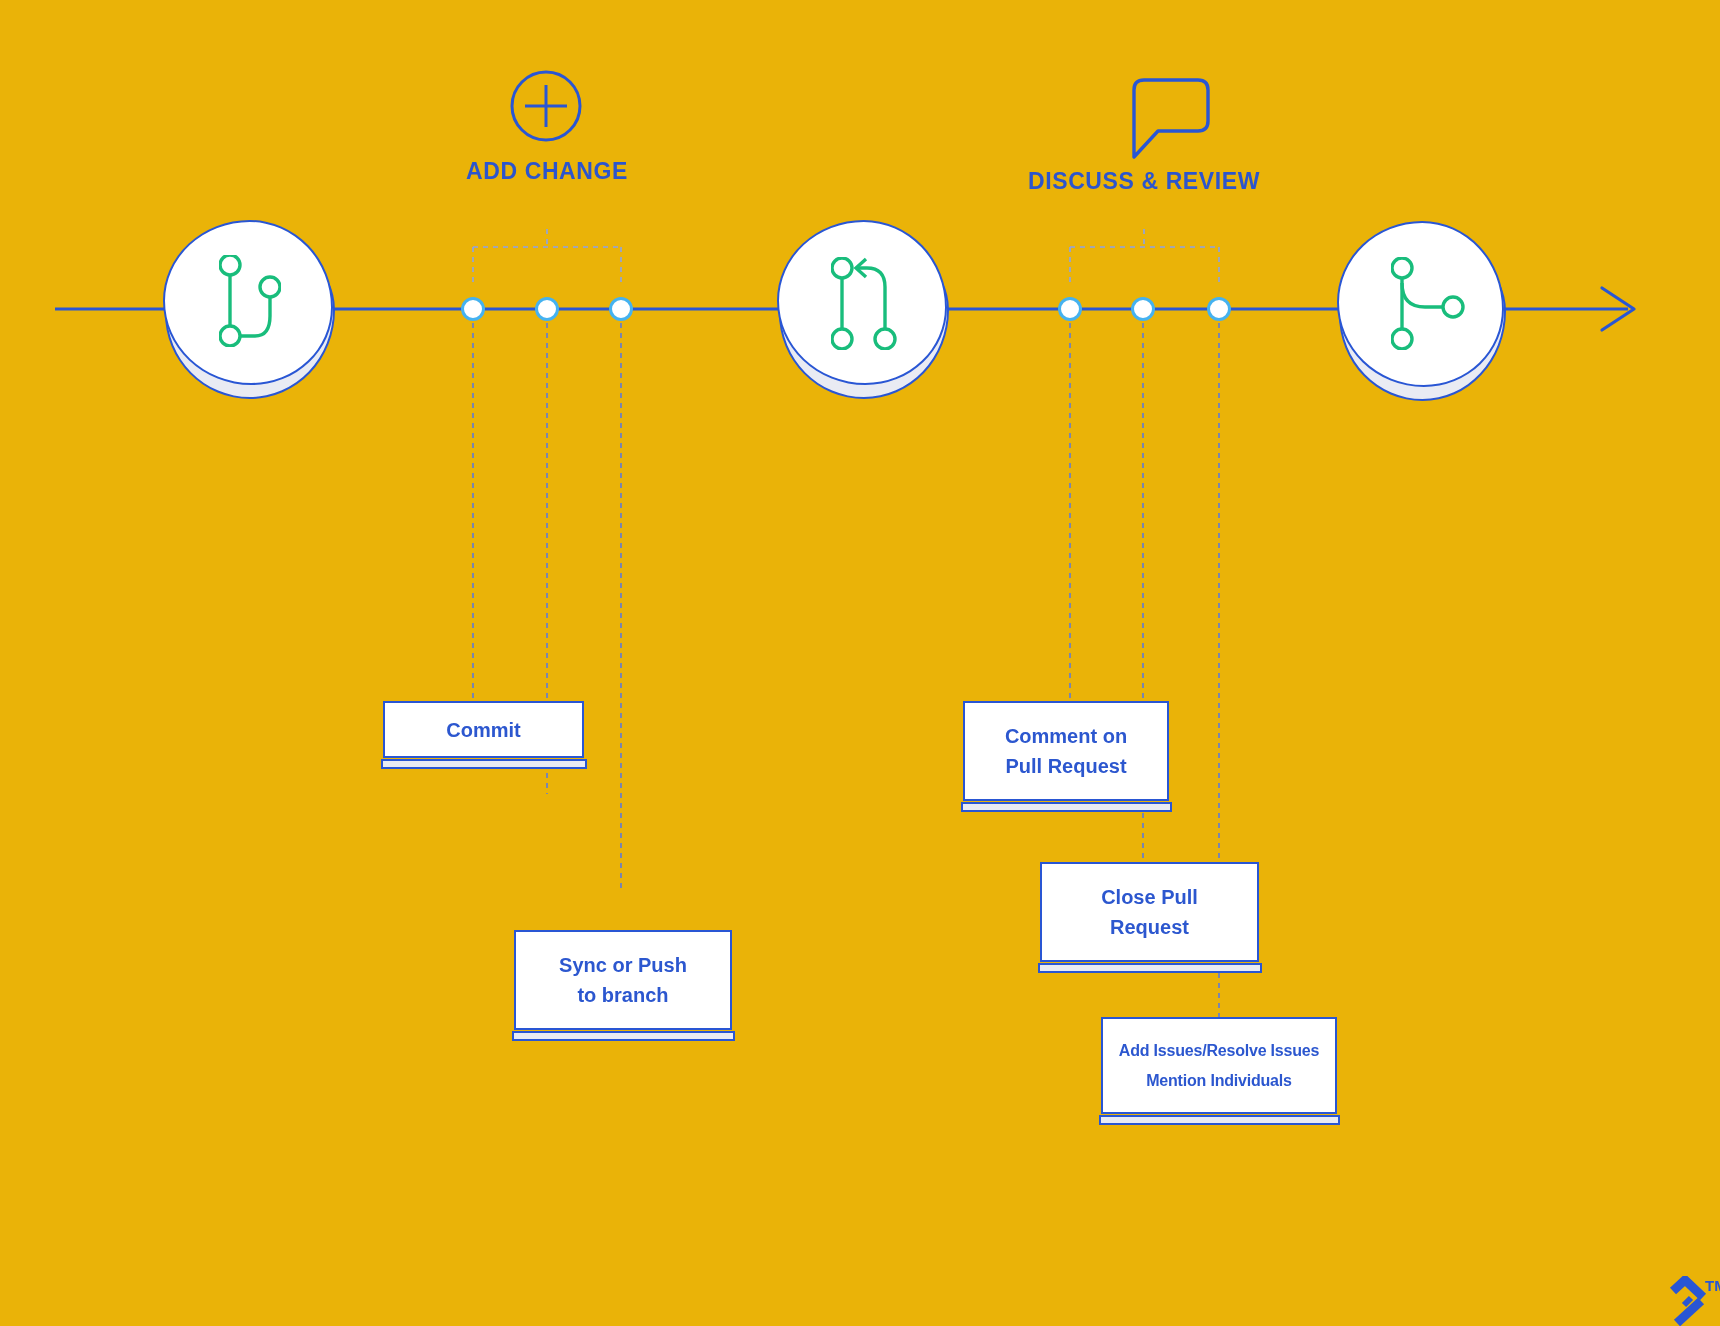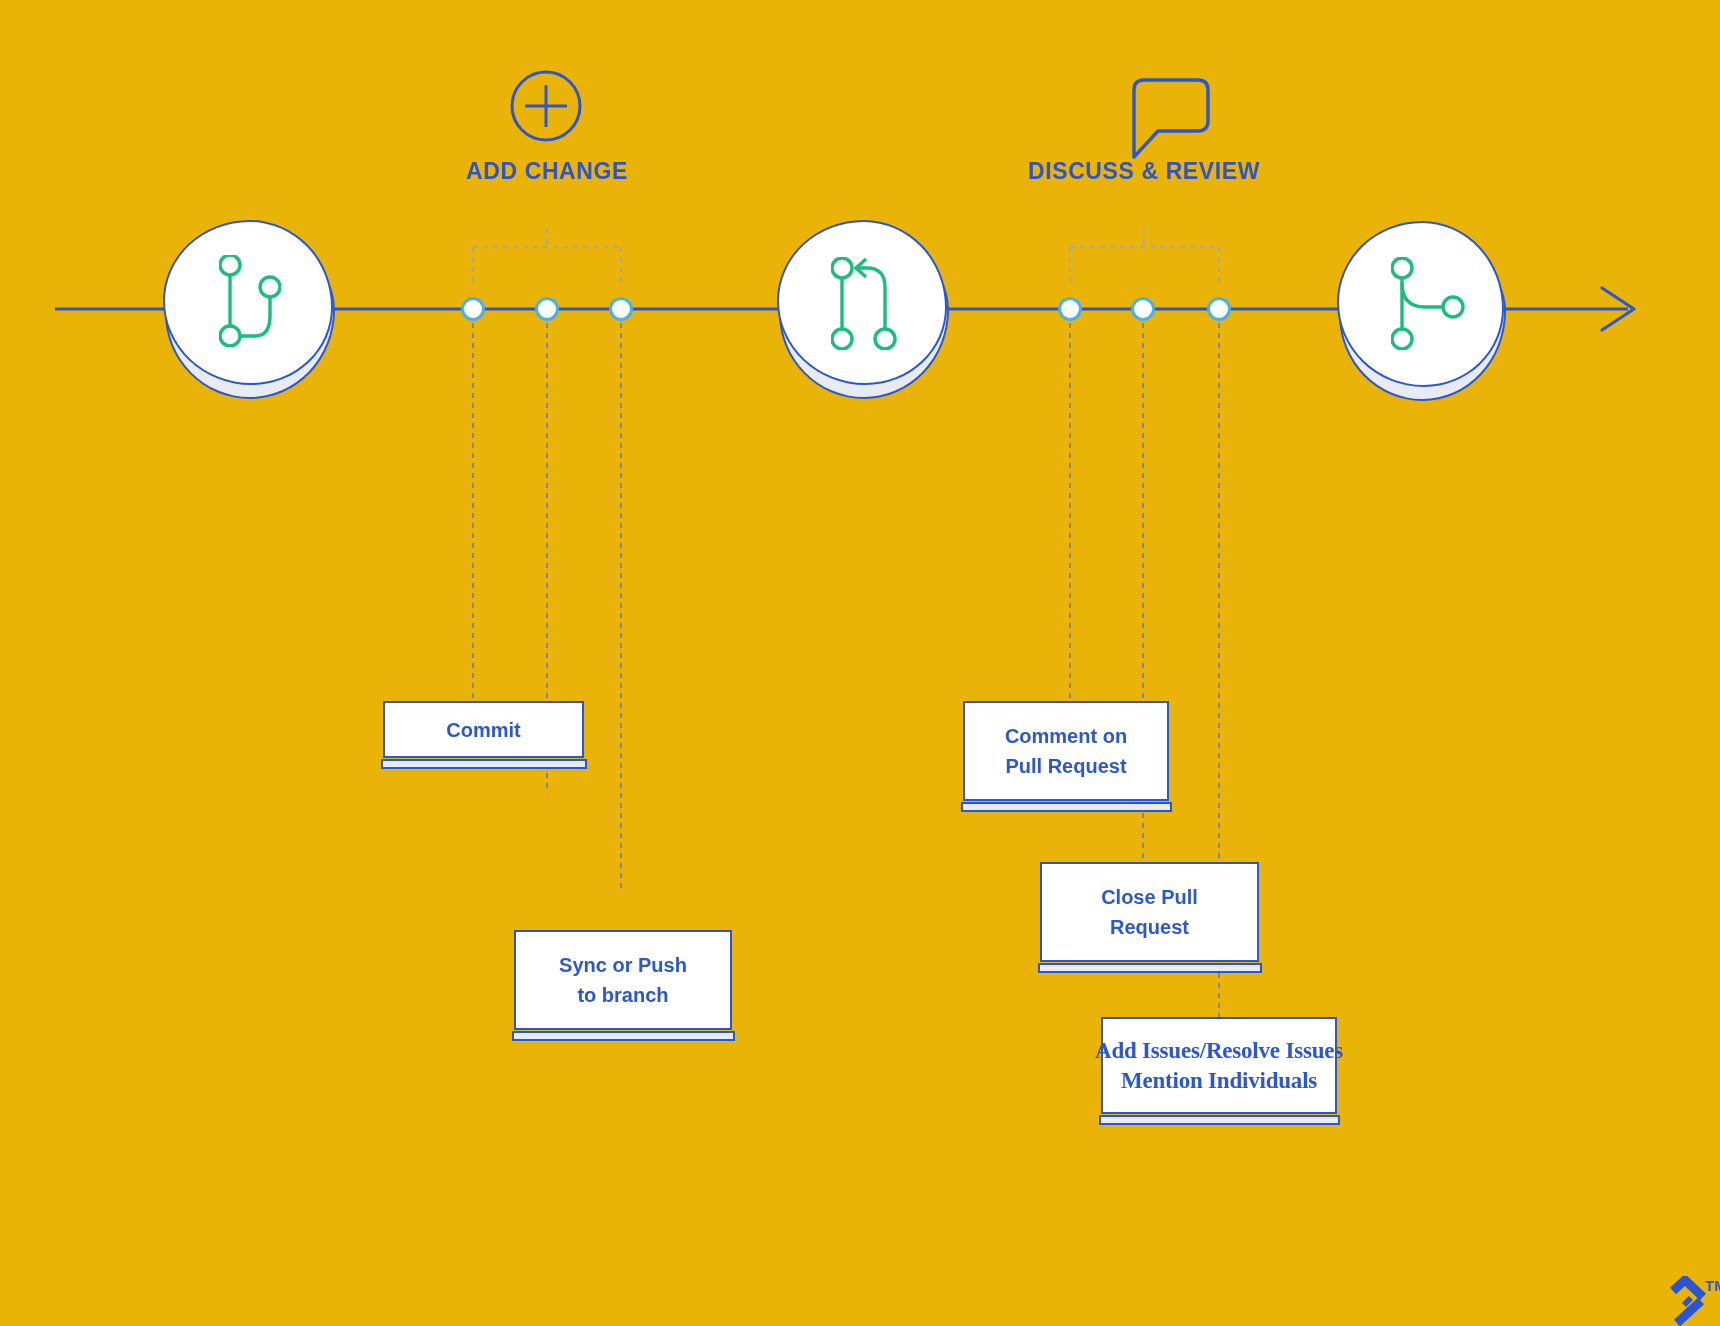--- a/index.html
+++ b/index.html
@@ -31,21 +31,21 @@
     position:absolute;width:24px;height:24px;box-sizing:border-box;z-index:2;
     border:3.5px solid #45B2F0;border-radius:50%;background:#fff;
   }
   
   .step-box{
     position:absolute;box-sizing:border-box;z-index:3;background:#fff;
     border:2.5px solid #2956D4;display:flex;flex-direction:column;
     justify-content:center;align-items:center;
     font-size:20px;font-weight:700;color:#2C57CF;line-height:30px;white-space:nowrap;
   }
-  .step-box.wide{font-size:23px;letter-spacing:-0.2px;font-family:Liberation Serif, serif;}
+  .step-box.wide{font-size:16px;letter-spacing:-0.2px;}
   .step-shadow{
     position:absolute;left:-4.5px;right:-4.5px;top:calc(100% + 2.5px);height:6px;
     background:#E9EBF3;border:2.5px solid #2956D4;
   }
   
   .logo{position:absolute;left:1668px;top:1276px;width:52px;height:50px;z-index:2;}
   .logo .tm{
     position:absolute;left:37px;top:1px;font-size:15px;font-weight:700;color:#2956D4;
   }
 </style>
@@ -86,21 +86,21 @@
   <svg class="header-icon" style="left:509px;top:69px;" width="74" height="74">
     <circle cx="37" cy="37" r="34" fill="none" stroke="#2956D4" stroke-width="3"></circle>
     <line x1="16" y1="37" x2="58" y2="37" stroke="#2956D4" stroke-width="3"></line>
     <line x1="37" y1="16" x2="37" y2="58" stroke="#2956D4" stroke-width="3"></line>
   </svg>
   <div class="section-title" style="left:387px;top:158px;">ADD CHANGE</div>
 
   <svg class="header-icon" style="left:1118px;top:78px;" width="96" height="84">
     <path d="M26 2 H80 Q90 2 90 12 V43 Q90 53 80 53 H40 L16 79 V12 Q16 2 26 2 Z" fill="none" stroke="#2956D4" stroke-width="3.4" stroke-linejoin="round"></path>
   </svg>
-  <div class="section-title" style="left:984px;top:158px;">DISCUSS &amp; REVIEW</div>
+  <div class="section-title" style="left:984px;top:168px;">DISCUSS &amp; REVIEW</div>
 
   <div class="stage" style="left:163px;top:220px;width:170px;height:165px;">
     <div class="back"></div>
     <div class="front"></div>
     <svg style="left:56px;top:35px;" width="62" height="92">
       <g stroke="#19BD7C" stroke-width="3.4" fill="none">
         <line x1="11" y1="20" x2="11" y2="71"></line>
         <path d="M51 42 V61 Q51 81 36 81 H21"></path>
         <circle cx="11" cy="10" r="10" fill="#fff"></circle>
         <circle cx="11" cy="81" r="10" fill="#fff"></circle>

